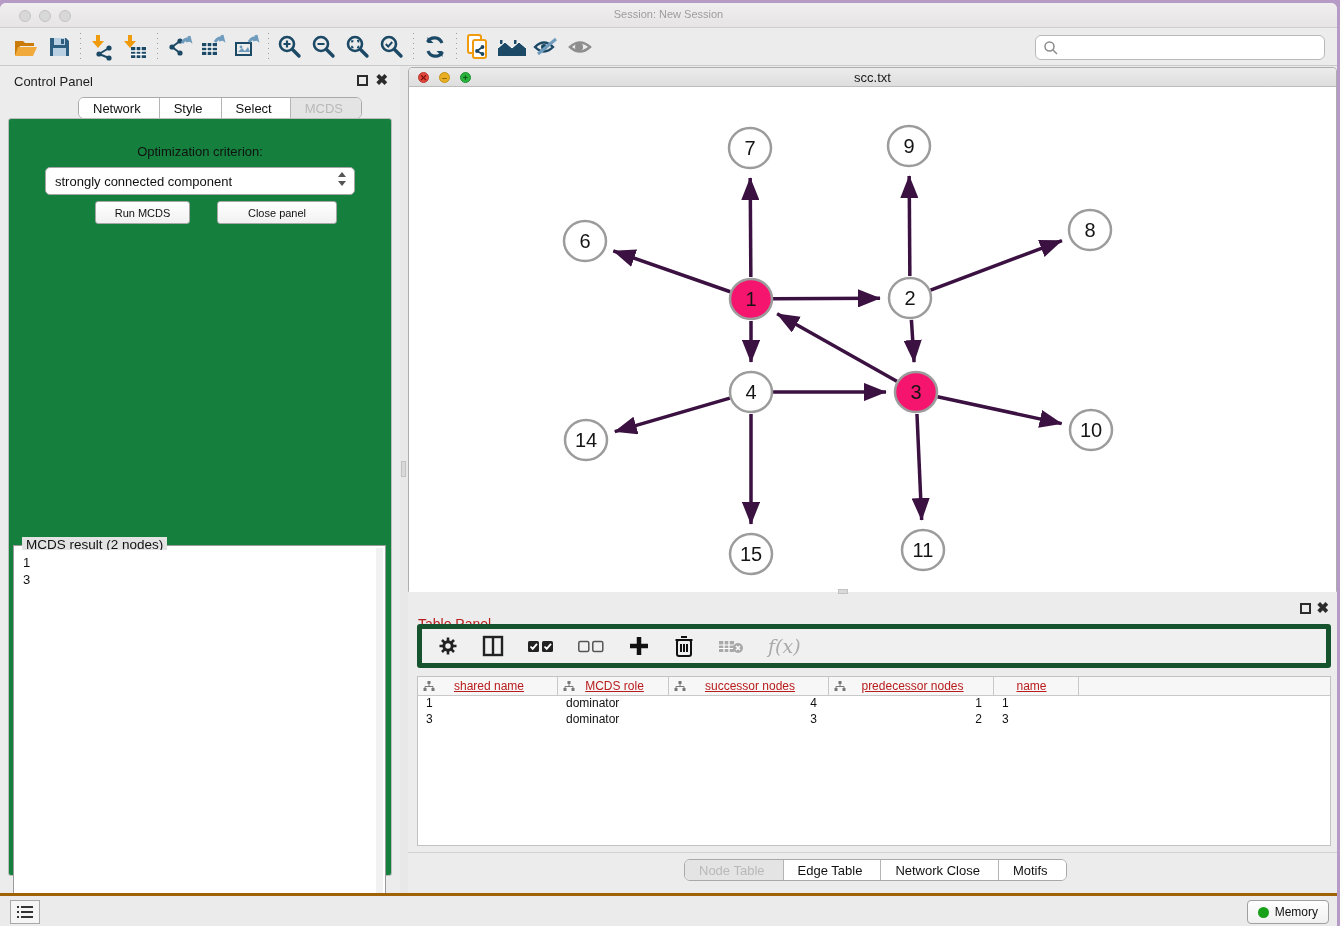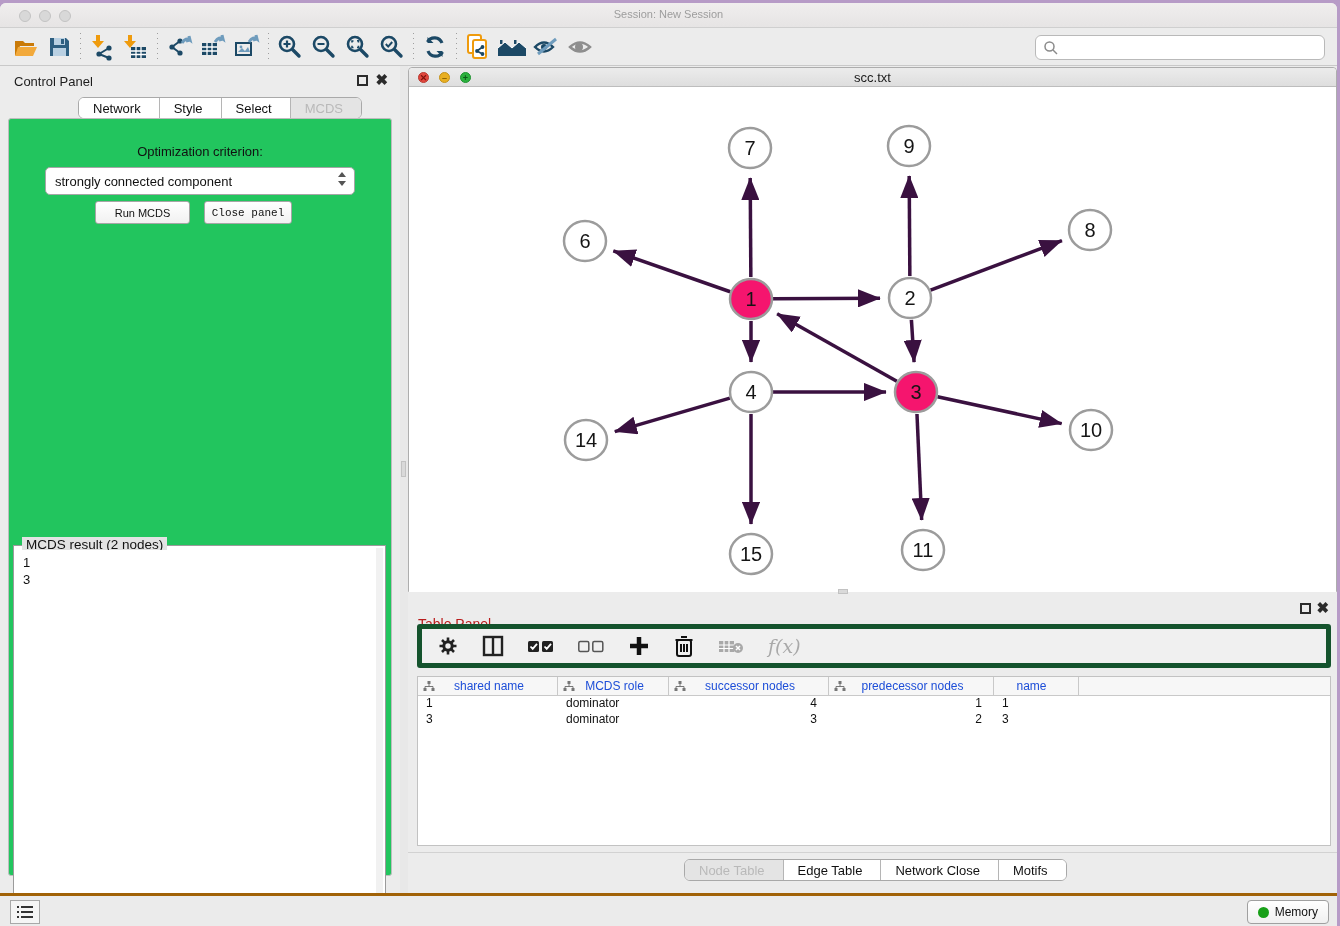--- a/index.html
+++ b/index.html
@@ -39,31 +39,31 @@
 
   .seg-tabs { position:absolute; display:flex; border:1px solid #a9a9a9; border-radius:6px;
               overflow:hidden; background:#fff; height:22px; }
   .cp-tabs { left:78px; top:31px; }
   .seg { padding:3px 18px 0 14px; font-size:13px; color:#111; background:#fff;
          border-right:1px solid #b5b5b5; white-space:nowrap; }
   .seg:last-child { border-right:none; }
   .seg.selected { background:#e4e4e4; color:#b9b9b9; }
 
   .cp-inner { position:absolute; left:8px; top:52px; width:384px; height:758px;
-              background:#22c55e; border:1px solid #bdbdbd; border-radius:3px; }
+              background:#15803d; border:1px solid #bdbdbd; border-radius:3px; }
   .opt-label { position:absolute; top:25px; width:100%; text-align:center; font-size:13px; color:#111; }
   .dropdown { position:absolute; left:36px; top:48px; width:310px; height:28px; background:#fff;
               border:1px solid #a6a6a6; border-radius:5px; font-size:13px; color:#111;
               display:flex; align-items:center; padding-left:9px; }
   .dd-stepper { position:absolute; right:6px; top:2px; }
   .cp-btn { position:absolute; top:82px; height:23px; background:linear-gradient(#fff,#f1f1f1);
             border:1px solid #a6a6a6; border-radius:3px; font-size:11px; color:#111;
             display:flex; align-items:center; justify-content:center; }
   .btn-run { left:86px; width:95px; }
-  .btn-closep { left:195px; width:88px;font-family:Liberation Mono, monospace; }
+  .btn-closep { left:208px; width:120px; }
 
   .result-group { position:absolute; left:4px; top:426px; width:373px; height:378px;
                   border:1px solid #9b9b9b; background:#fff; }
   .result-legend { position:absolute; left:8px; top:-9px; background:#e3e3e3;
                    padding:0 4px; font-size:13.5px; color:#111; }
   .result-body { position:absolute; left:2px; top:4px; right:9px; bottom:2px;
                  background:#fff; font-size:13px; color:#111; padding:4px 0 0 7px; line-height:17px; }
   .result-scroll { position:absolute; right:2px; top:2px; width:7px; bottom:2px; background:#f1f1f1; }
 
   
@@ -91,21 +91,21 @@
   .table-panel { position:absolute; left:408px; top:591px; width:929px; height:296px; background:#ececec; }
   .tp-title { position:absolute; left:10px; top:22px; font-size:14px; color:#b91c1c; }
   .tp-float{ right:26px; } .tp-close{ right:8px; }
   .tp-toolbar { position:absolute; left:9px; top:30px; width:914px; height:44px;
                 background:#f0f0f0; border:5px solid #14532d; border-radius:3px;
                 display:flex; align-items:center; padding-left:16px; gap:24px; }
   .tp-table { position:absolute; left:9px; top:82px; width:914px; height:170px;
               background:#fff; border:1px solid #c2c2c2; }
   .tp-head { display:flex; height:19px; background:#f7f7f7; border-bottom:1px solid #c9c9c9; }
   .th { display:flex; align-items:center; border-right:1px solid #c9c9c9;
-        font-size:12px; color:#1d4ed8; padding:0 14px 0 5px; }
+        font-size:12px; color:#b91c1c; padding:0 14px 0 5px;text-decoration:underline; }
   .th .lbl { flex:1; text-align:center; }
   .tr { display:flex; height:16px; font-size:12px; color:#111; }
   .td { padding:0 12px 0 8px; overflow:hidden; white-space:nowrap; }
   .num { text-align:right; }
   .c0{width:140px;} .c1{width:111px;} .c2{width:160px;} .c3{width:165px;} .c4{width:85px;}
 
   .tp-tabs-strip { position:absolute; left:0; top:258px; width:100%; height:38px;
                    border-top:1px solid #d2d2d2; }
   .tp-tabs { left:276px; top:6px; }
 

